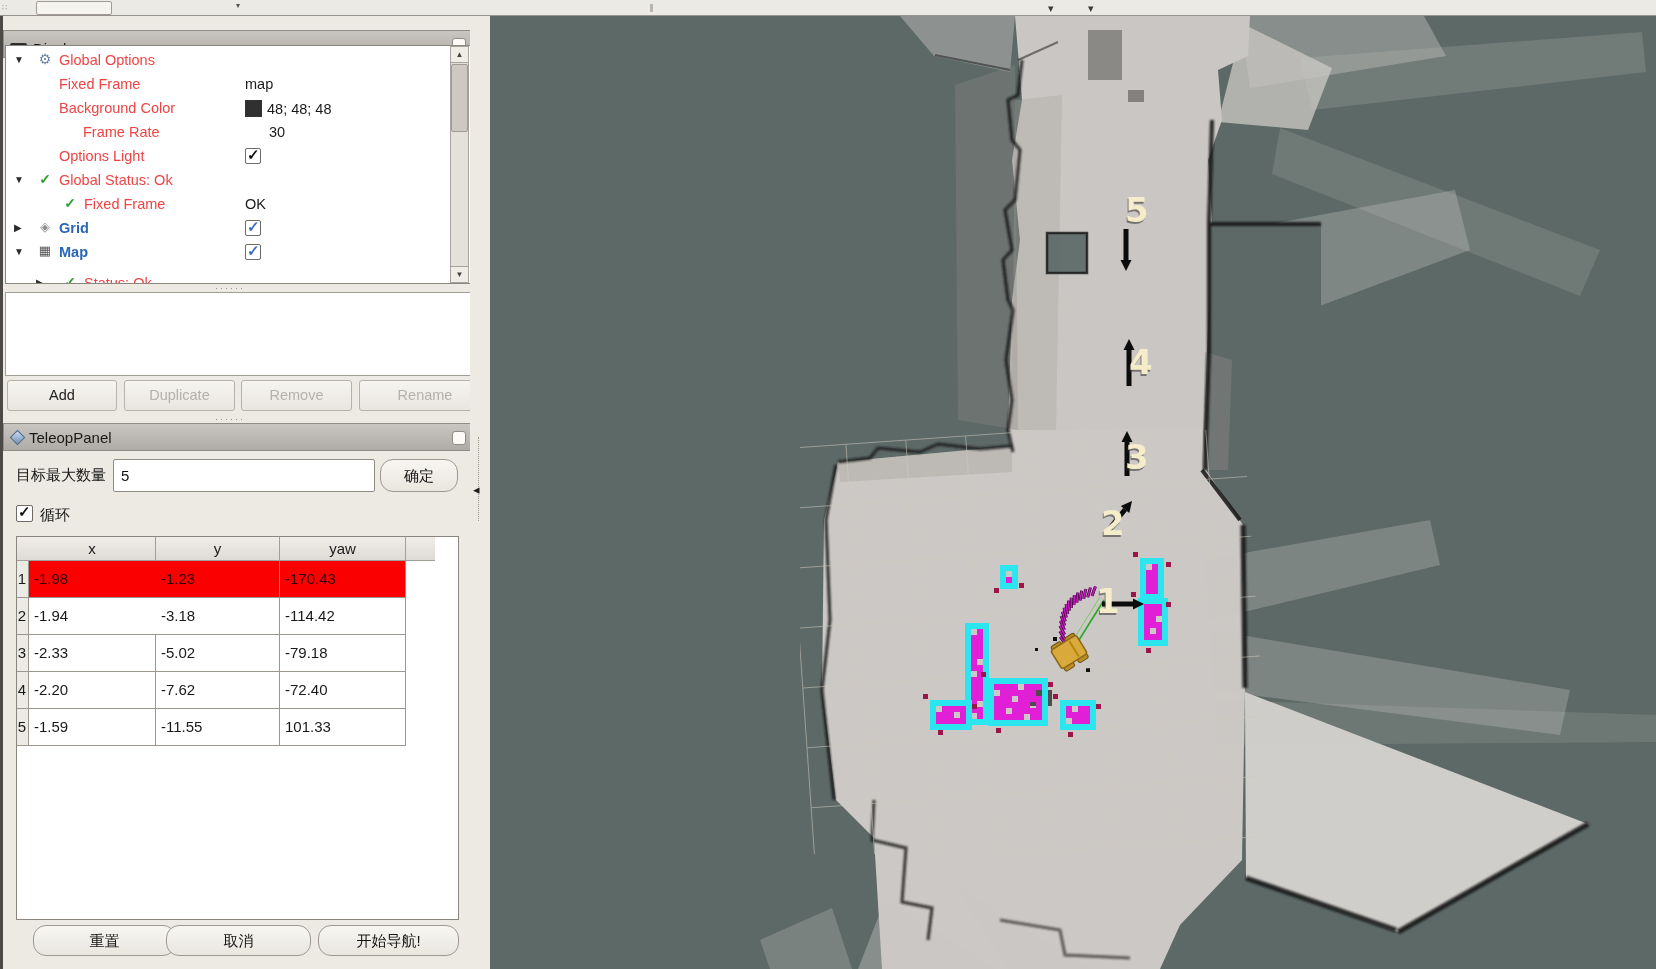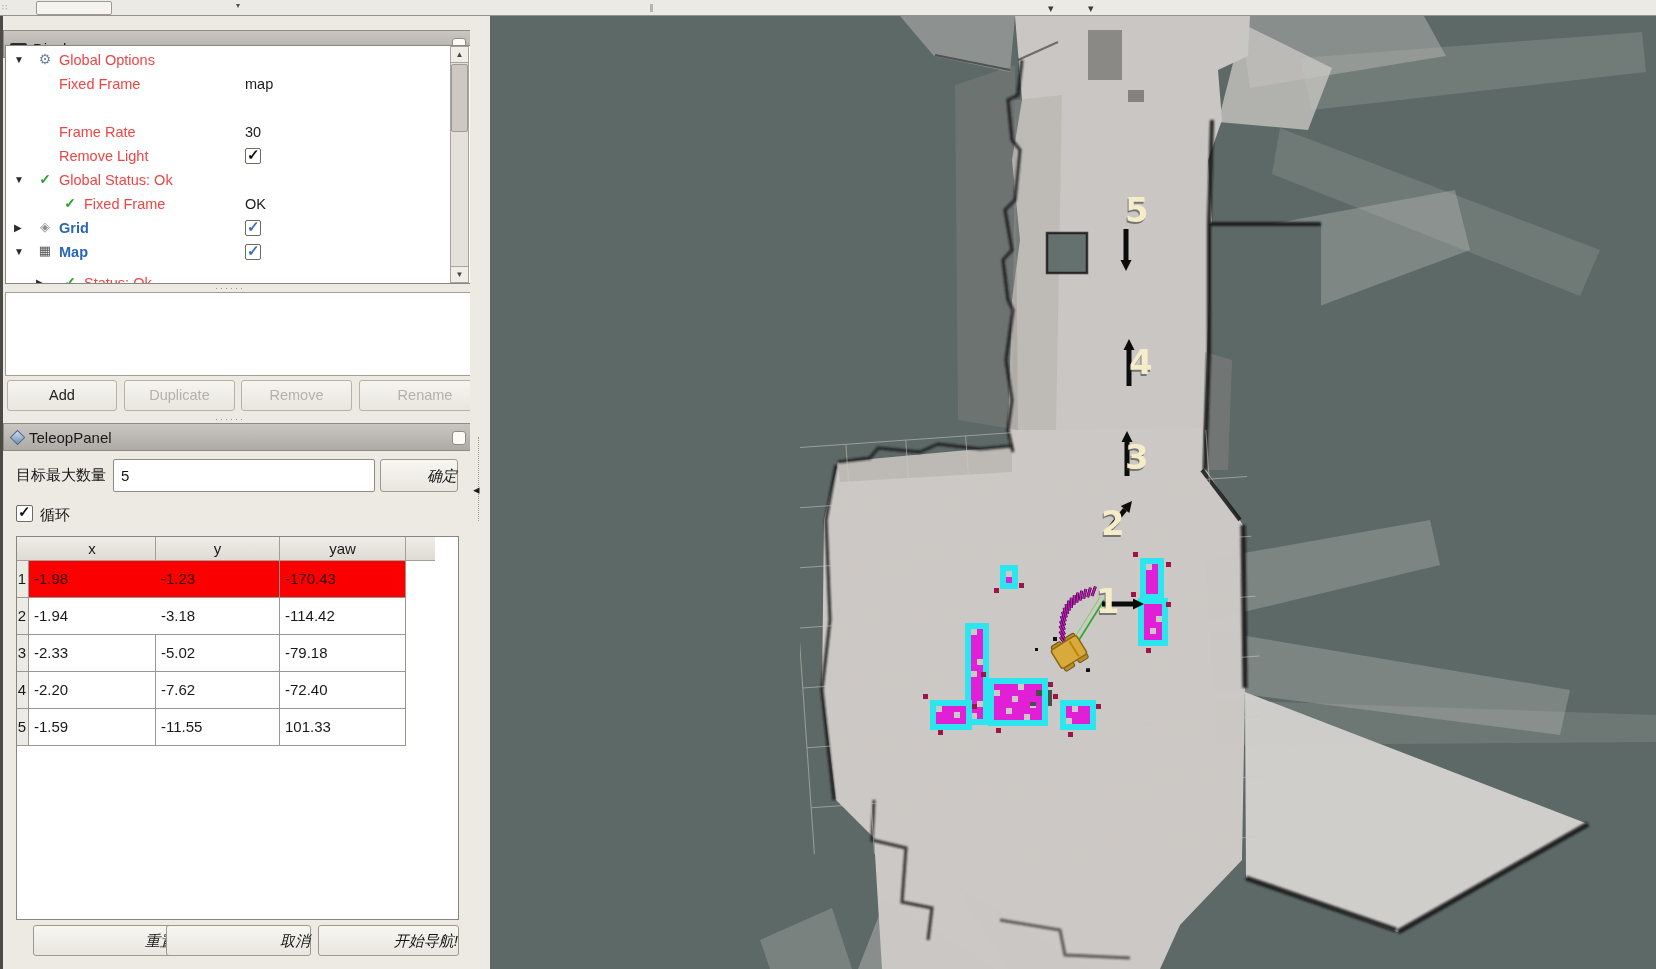--- a/index.html
+++ b/index.html
@@ -56,21 +56,21 @@
   .dbtn { position:absolute; top:364px; height:31px; background:linear-gradient(#f6f4ef,#e9e6e0); border:1px solid #b5b2ac; border-radius:3px;
      font-size:14.5px; color:#222; text-align:center; line-height:29px; }
   .dbtn.disabled { color:#b4b1ab; }
 
   
   #teleop-header { top:407px; }
   .tp-label { position:absolute; left:13px; top:450px; font-size:15px; color:#151515; }
   #goal-input { position:absolute; left:110px; top:443px; width:262px; height:33px; background:#fff; border:1px solid #8f8b85; border-radius:2px;
      font-size:15px; color:#111; padding-left:7px; font-family:"Liberation Sans",sans-serif; }
   #confirm-btn { position:absolute; left:377px; top:443px; width:78px; height:33px; }
-  .tpbtn { background:linear-gradient(#f8f6f1,#e9e6e0); border:1px solid #9d9992; border-radius:3px; font-size:15px; color:#151515; text-align:right;font-style:italic; }
+  .tpbtn { background:linear-gradient(#f8f6f1,#e9e6e0); border:1px solid #9d9992; border-radius:13px; font-size:15px; color:#151515; text-align:center; }
   #loop-row { position:absolute; left:13px; top:489px; }
   #loop-cb { position:absolute; left:0; top:0; width:17px; height:17px; }
   #loop-label { position:absolute; left:24px; top:1px; font-size:15px; color:#151515; white-space:nowrap; }
 
   
   #wp-table { position:absolute; left:13px; top:520px; width:443px; height:384px; background:#fff; border:1px solid #8a867f; }
   .thead { position:absolute; left:0; top:0; height:24px; background:linear-gradient(#f0ede8,#dedbd5); border-bottom:1px solid #a29e98;
      font-size:15px; color:#1b1b1b; text-align:center; line-height:23px; }
   .tcell { position:absolute; height:37px; border-bottom:1px solid #9b978f; border-right:1px solid #9b978f; font-size:15px; color:#191919; line-height:36px; padding-left:5px; background:#fff; }
   .tnum { background:#eceae4; padding-left:0; text-align:right; padding-right:2px; border-right:1px solid #9b978f; }
@@ -112,26 +112,33 @@
     <div id="tree-box">
       <div class="trow" style="top:3px;">
         <span class="tw">▼</span>
         <span class="ticon gear">⚙</span>
         <span class="tlabel">Global Options</span>
       </div>
       <div class="trow" style="top:27px;">
         <span class="tlabel">Fixed Frame</span>
         <span class="tval">map</span>
       </div>
-      <div class="trow" style="top:75px;">
+      <div class="trow" style="top:51px;">
+        <span class="tlabel">Background Color</span>
+        <span class="tval">
+          <span class="swatch" style="background: rgb(48, 48, 48);"></span>
+          <span>48; 48; 48</span>
+        </span>
+      </div>
+      <div class="trow" style="top:75px;margin-left:24px;">
         <span class="tlabel">Frame Rate</span>
         <span class="tval">30</span>
       </div>
       <div class="trow" style="top:99px;">
-        <span class="tlabel">Remove Light</span>
+        <span class="tlabel">Options Light</span>
         <span class="tval">
             <span class="cb">
               <i>✓</i>
             </span>
           </span>
       </div>
       <div class="trow" style="top:123px;">
         <span class="tw">▼</span>
         <span class="ticon chk">✓</span>
         <span class="tlabel">Global Status: Ok</span>

